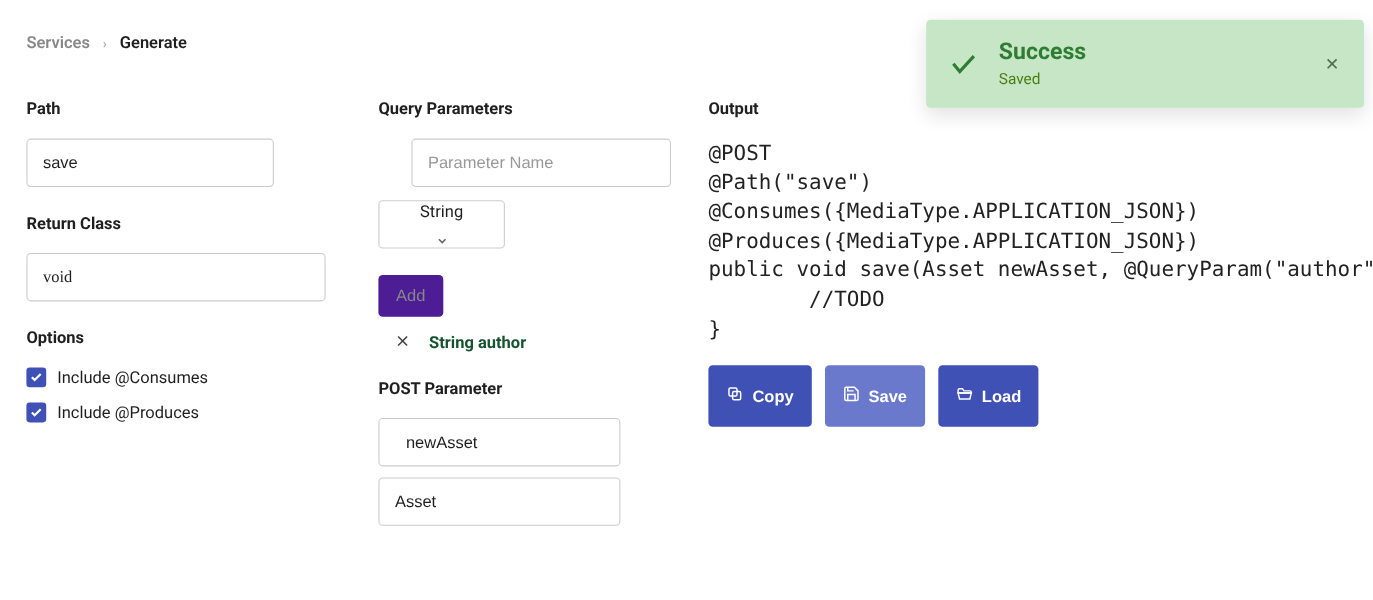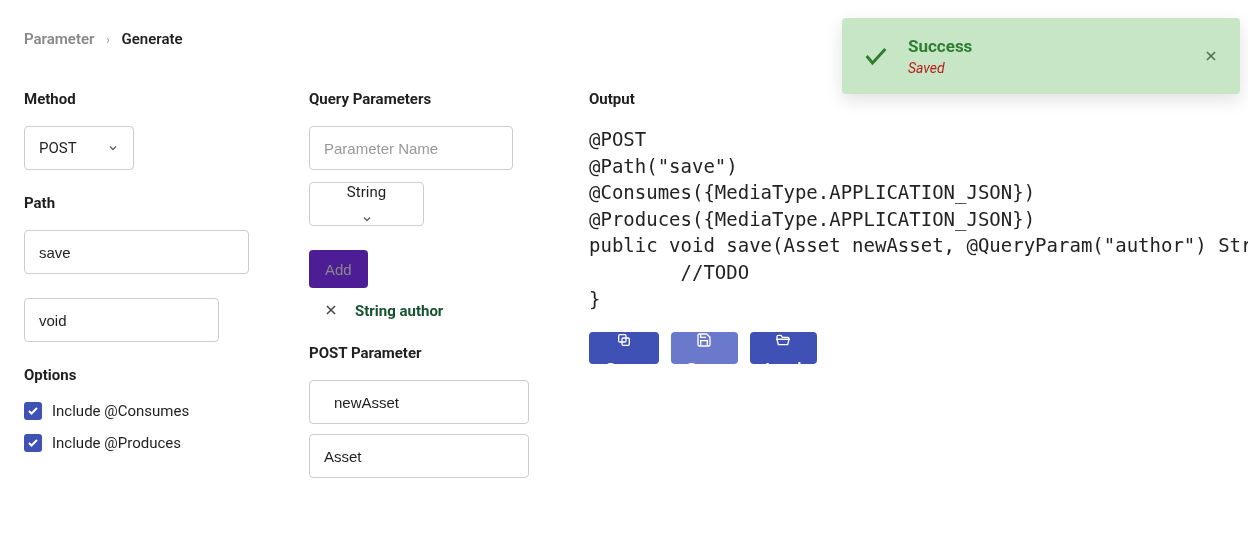--- a/index.html
+++ b/index.html
@@ -121,30 +121,29 @@
       margin-bottom: 20px;
     }
     .action-row {
       display: flex;
       gap: 12px;
     }
     .btn {
       display: inline-flex;
       align-items: center;
       gap: 8px;
-      height: 32px;
+      height: 56px;
       padding: 0 16px;
       background: #3f51b5;
       color: #fff;
       border: none;
       border-radius: 4px;
       font-size: 15px;
       font-weight: 600;
       cursor: pointer;
-      flex-direction: column;
     }
     .btn.muted { background: #6b79cc; }
     .btn svg { width: 16px; height: 16px; }
     .toast {
       position: absolute;
       top: 18px;
       right: 8px;
       width: 398px;
       background: #c6e6c6;
       border-radius: 4px;
@@ -155,62 +154,52 @@
       gap: 18px;
     }
     .toast .check {
       width: 28px; height: 28px;
       display: inline-flex; align-items: center; justify-content: center;
       color: #2e7d32;
       flex-shrink: 0;
     }
     .toast .check svg { width: 28px; height: 28px; }
     .toast .msg { flex: 1; }
-    .toast .title { font-weight: 700; color: #2e7d32; font-size: 17px; margin-bottom: 4px; }
-    .toast .body { color: #b91c1c; font-size: 14px; font-style: italic; }
+    .toast .title { font-weight: 700; color: #2e7d32; font-size: 21px; margin-bottom: 4px; }
+    .toast .body { color: #4d7c0f; font-size: 14px; }
     .toast .close {
       width: 18px; height: 18px;
       color: #4a6b4a;
       cursor: pointer;
       display: inline-flex; align-items: center; justify-content: center;
     }
     .toast .close svg { width: 14px; height: 14px; }
     input[type="text"].input { outline: none; }
   </style>
 </head>
 <body>
 
 <div class="breadcrumb">
-  <span>Parameter</span>
+  <span>Services</span>
   <span class="sep">›</span>
   <span class="current">Generate</span>
 </div>
 
 <div class="cols">
 
   <div class="col1">
-    <div class="field">
-      <div class="section-title">Method</div>
-      <div class="select select-narrow">
-        <span>POST</span>
-        <span class="chev">
-          <svg viewBox="0 0 24 24" fill="none" stroke="#666" stroke-width="3">
-              <polyline points="6 9 12 15 18 9"></polyline>
-            </svg>
-        </span>
-      </div>
-    </div>
 
     <div class="field">
       <div class="section-title">Path</div>
       <input type="text" class="input" style="width: 225px;" value="save">
     </div>
 
     <div class="field">
-      <input type="text" class="input" style="width: 195px;" value="void">
+      <div class="section-title">Return Class</div>
+      <input type="text" class="input" style="width: 272px; font-family: Liberation Serif, serif;" value="void">
     </div>
 
     <div class="field">
       <div class="section-title">Options</div>
       <div class="checks">
         <div class="check-row">
           <span class="checkbox">
             <svg viewBox="0 0 24 24" fill="none" stroke="#fff" stroke-width="4">
                 <polyline points="4 12 9 17 20 6"></polyline>
               </svg>
@@ -225,21 +214,21 @@
           </span>
           <span class="check-label">Include @Produces</span>
         </div>
       </div>
     </div>
   </div>
 
   <div class="col2">
     <div class="field">
       <div class="section-title">Query Parameters</div>
-      <input type="text" class="input" style="width: 204px; margin-bottom: 12px;" placeholder="Parameter Name">
+      <input type="text" class="input" style="width: 236px; margin-bottom: 12px; margin-left: 30px;" placeholder="Parameter Name">
       <div class="select select-mid">
         <span>String</span>
         <span class="chev">
           <svg viewBox="0 0 24 24" fill="none" stroke="#666" stroke-width="3">
               <polyline points="6 9 12 15 18 9"></polyline>
             </svg>
         </span>
       </div>
       <br>
       <button class="add-btn">Add</button>

